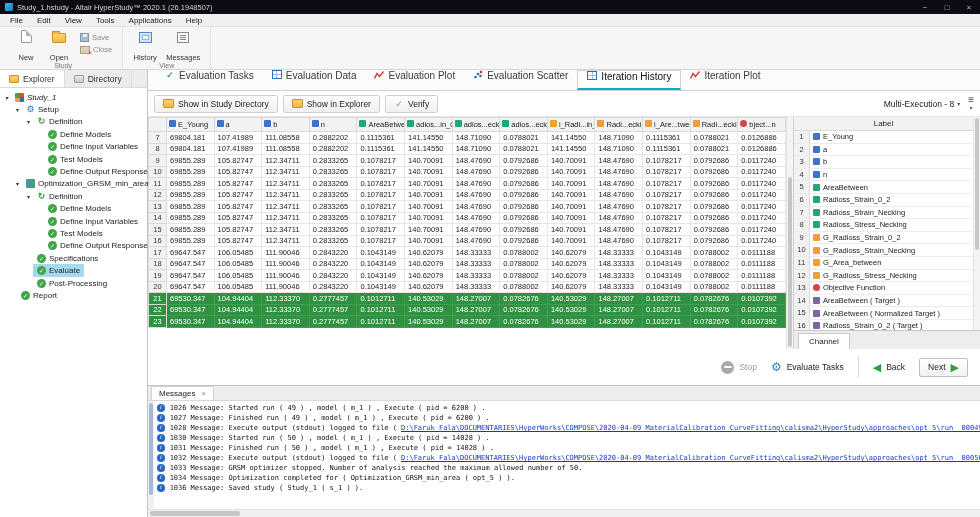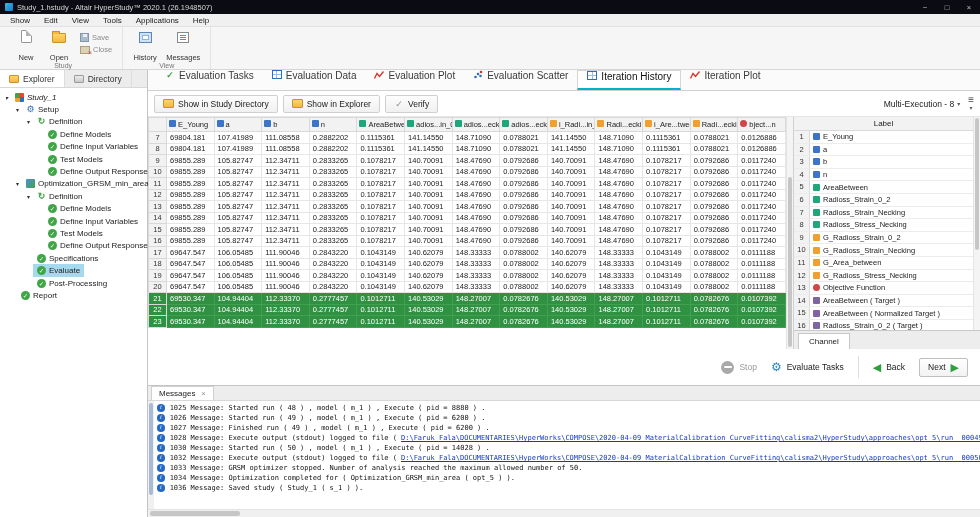--- a/index.html
+++ b/index.html
@@ -163,21 +163,21 @@
     <span class="icon app-icon"></span>
     <span class="window-title">Study_1.hstudy - Altair HyperStudy™ 2020.1 (26.1948507)</span>
     <div class="win-controls">
         <span class="win-btn">−</span>
         <span class="win-btn">□</span>
         <span class="win-btn">×</span>
       </div>
   </div>
 
   <div class="menubar">
-      <span class="menu-item">Show</span>
+      <span class="menu-item">File</span>
       <span class="menu-item">Edit</span>
       <span class="menu-item">View</span>
       <span class="menu-item">Tools</span>
       <span class="menu-item">Applications</span>
       <span class="menu-item">Help</span>
     </div>
 
   <div class="ribbon">
       <div class="ribbon-group">
         <div class="group-buttons">
@@ -847,25 +847,20 @@
           <div class="msg-tab">
             <span>Messages</span>
             <span class="msg-close">×</span>
           </div>
         </div>
         <div class="msg-body">
           <div class="msg-vscroll">
             <div class="msg-vthumb"></div>
           </div>
           <div class="msg-lines">
-              <div class="msg-line">
-                <span class="icon i-info"></span>
-                <span class="msg-num">1025</span>
-                <span class="msg-text">Message: Started  run ( 48 ) , model ( m_1 ) , Execute ( pid = 8880 ) .</span>
-              </div>
               <div class="msg-line">
                 <span class="icon i-info"></span>
                 <span class="msg-num">1026</span>
                 <span class="msg-text">Message: Started  run ( 49 ) , model ( m_1 ) , Execute ( pid = 6200 ) .</span>
               </div>
               <div class="msg-line">
                 <span class="icon i-info"></span>
                 <span class="msg-num">1027</span>
                 <span class="msg-text">Message: Finished run ( 49 ) , model ( m_1 ) , Execute ( pid = 6200 ) .</span>
               </div>
@@ -875,20 +870,25 @@
                 <span class="msg-text">Message: Execute output (stdout) logged to file ( </span>
                 <span class="msg-link">D:\Faruk_Fala\DOCUMENTARIES\HyperWorks\COMPOSE\2020-04-09_MaterialCalibration_CurveFitting\calisma2\HyperStudy\approaches\opt_5\run__00049\m_1\task__exe_stdout</span>
               </div>
               <div class="msg-line">
                 <span class="icon i-info"></span>
                 <span class="msg-num">1030</span>
                 <span class="msg-text">Message: Started  run ( 50 ) , model ( m_1 ) , Execute ( pid = 14028 ) .</span>
               </div>
               <div class="msg-line">
                 <span class="icon i-info"></span>
+                <span class="msg-num">1031</span>
+                <span class="msg-text">Message: Finished run ( 50 ) , model ( m_1 ) , Execute ( pid = 14028 ) .</span>
+              </div>
+              <div class="msg-line">
+                <span class="icon i-info"></span>
                 <span class="msg-num">1032</span>
                 <span class="msg-text">Message: Execute output (stdout) logged to file ( </span>
                 <span class="msg-link">D:\Faruk_Fala\DOCUMENTARIES\HyperWorks\COMPOSE\2020-04-09_MaterialCalibration_CurveFitting\calisma2\HyperStudy\approaches\opt_5\run__00050\m_1\task__exe_stdout</span>
               </div>
               <div class="msg-line">
                 <span class="icon i-info"></span>
                 <span class="msg-num">1033</span>
                 <span class="msg-text">Message: GRSM optimizer stopped. Number of analysis reached the maximum allowed number of 50.</span>
               </div>
               <div class="msg-line">

